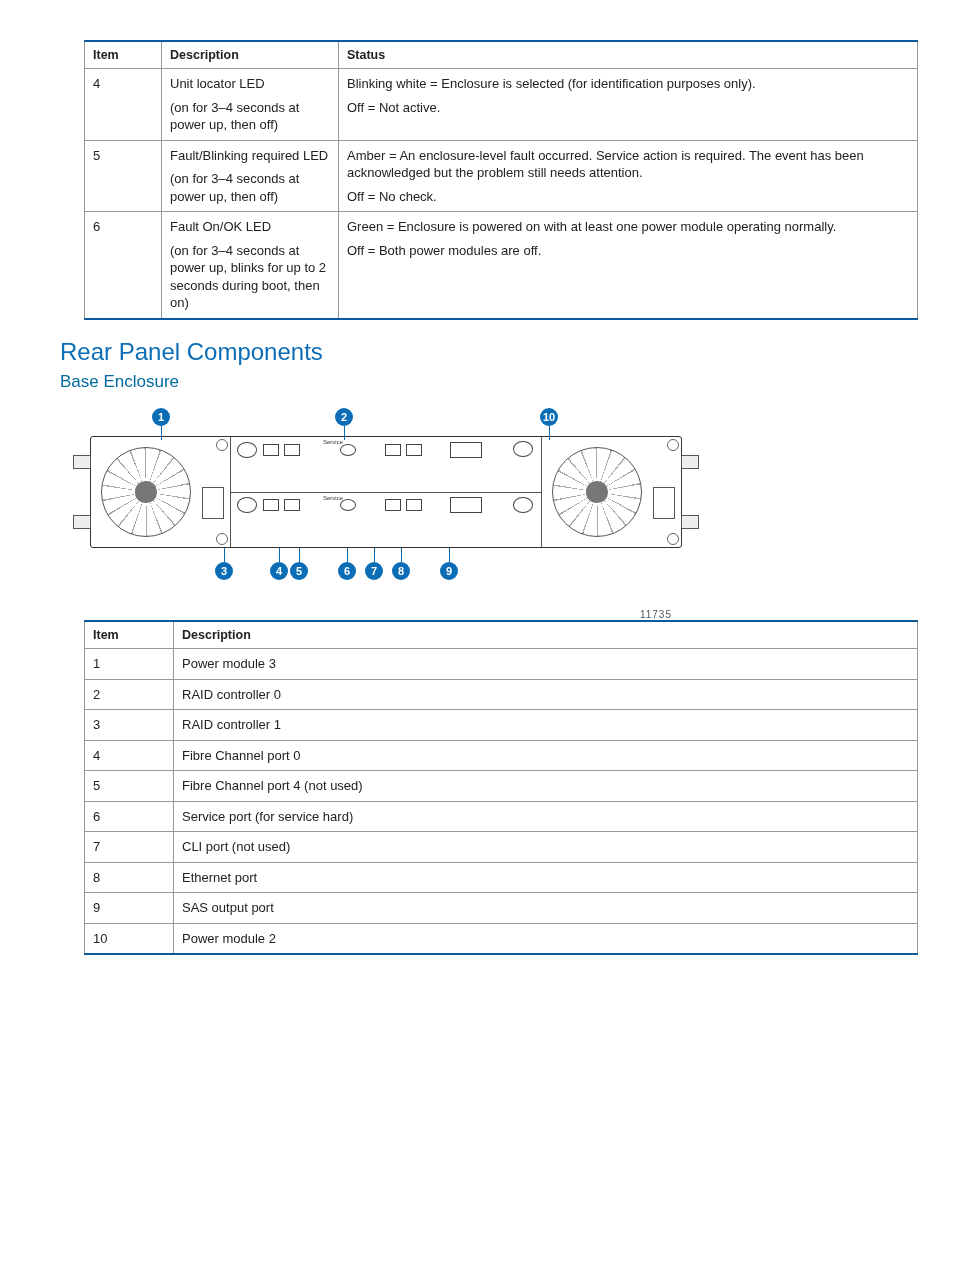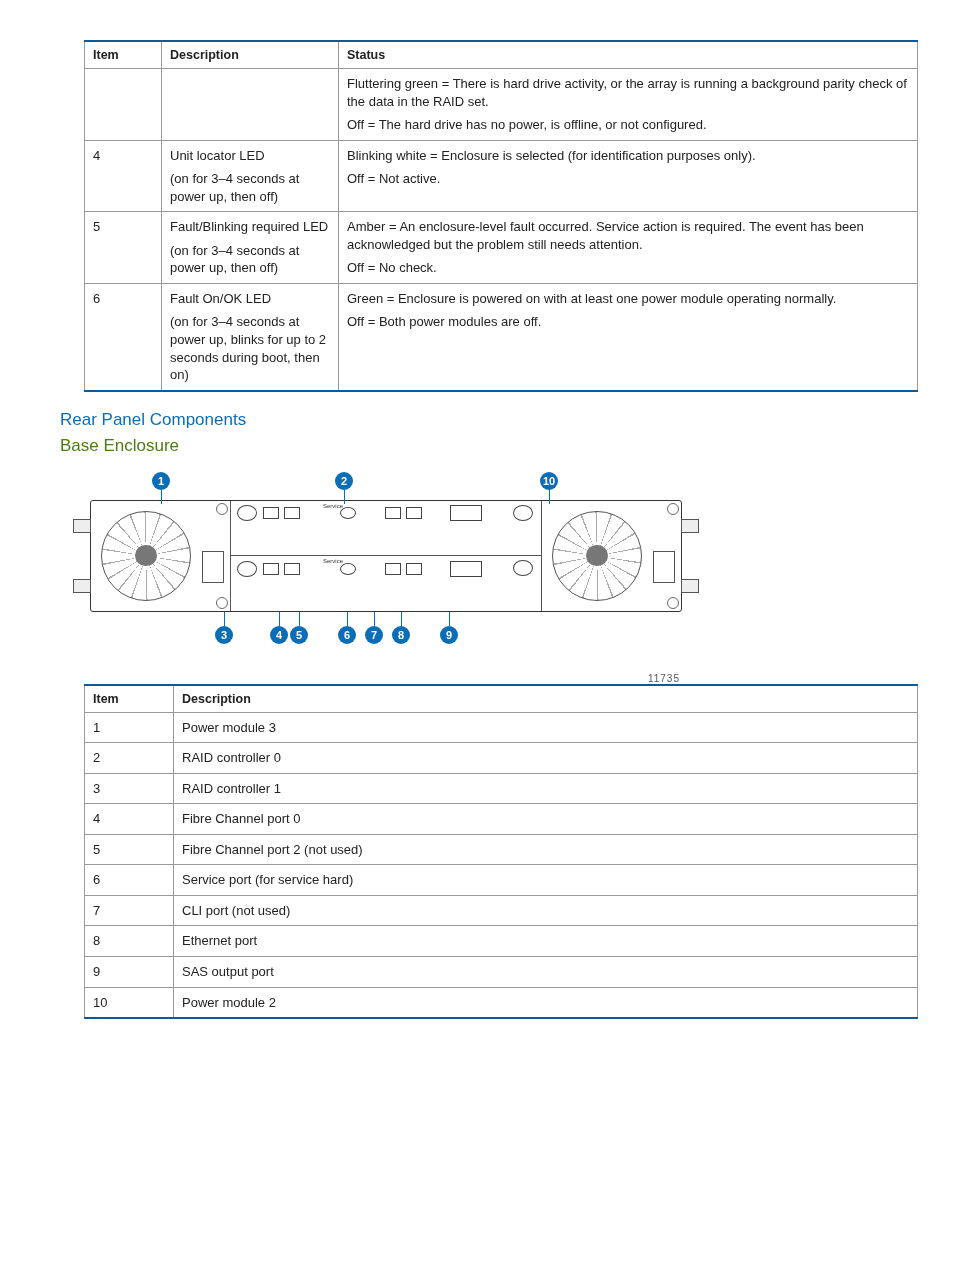--- a/index.html
+++ b/index.html
@@ -41,27 +41,27 @@
   td p { margin: 0 0 6px 0; }
   td p:last-child { margin-bottom: 0; }
   .col-item   { width: 60px; }
   .col-desc   { width: 160px; }
   .col-status { width: auto; }
 
   h2.section {
     font-family: Arial, sans-serif;
     font-weight: 300;
     color: #0a6db5;
-    font-size: 17px;
+    font-size: 24px;
     margin: 14px 0 6px 0;
   }
   h3.subsection {
     font-family: Arial, sans-serif;
     font-weight: 400;
-    color: #4d7c0f;
+    color: #0369a1;
     font-size: 17px;
     margin: 6px 0 10px 0;
   }
 
   
   .col2-item { width: 72px; }
 
   
   .diagram-wrap {
     margin: 8px 0 18px 30px;
@@ -147,48 +147,40 @@
   .ctrl:last-child{border-bottom:none;}
   .port {
     display:inline-block; width:18px; height:14px;
     border:1px solid #444; margin-right:2px;
     vertical-align:middle;
   }
   .port.small{width:14px;height:10px;}
   .port.wide{width:30px;}
   .svc-label{font-size:6px;color:#333;position:absolute;top:2px;left:92px;}
   .imgnum {
-    position:absolute; right:0; bottom:-18px;
+    position:absolute; right:8px; bottom:-18px;
     font-size:10px; color:#555; letter-spacing:1px;
   }
   .side-clip{
     position:absolute; width:16px; height:12px; border:1px solid #555;
     background:#eee;
   }
 </style>
 </head>
 <body>
 
 <table class="top-border bottom-border">
   <thead>
     <tr>
       <th class="col-item">Item</th>
       <th class="col-desc">Description</th>
       <th class="col-status">Status</th>
     </tr>
   </thead>
   <tbody>
-    <tr>
-      <td></td>
-      <td></td>
-      <td>
-        <p>Fluttering green = There is hard drive activity, or the array is running a background parity check of the data in the RAID set.</p>
-        <p>Off = The hard drive has no power, is offline, or not configured.</p>
-      </td>
-    </tr>
     <tr>
       <td>4</td>
       <td>
         <p>Unit locator LED</p>
         <p>(on for 3–4 seconds at power up, then off)</p>
       </td>
       <td>
         <p>Blinking white = Enclosure is selected (for identification purposes only).</p>
         <p>Off = Not active.</p>
       </td>
@@ -311,21 +303,21 @@
       <tr>
         <td>3</td>
         <td>RAID controller 1</td>
       </tr>
       <tr>
         <td>4</td>
         <td>Fibre Channel port 0</td>
       </tr>
       <tr>
         <td>5</td>
-        <td>Fibre Channel port 2 (not used)</td>
+        <td>Fibre Channel port 4 (not used)</td>
       </tr>
       <tr>
         <td>6</td>
         <td>Service port (for service hard)</td>
       </tr>
       <tr>
         <td>7</td>
         <td>CLI port (not used)</td>
       </tr>
       <tr>

